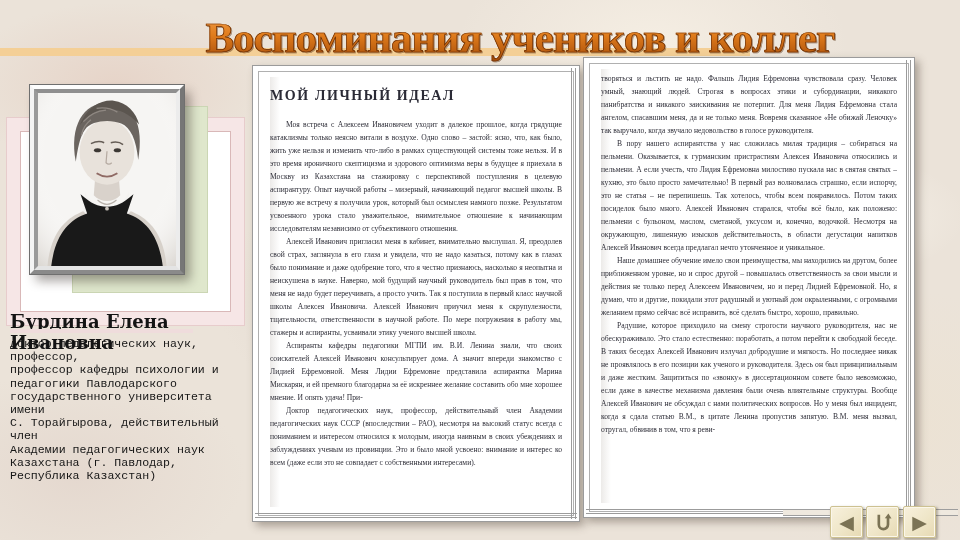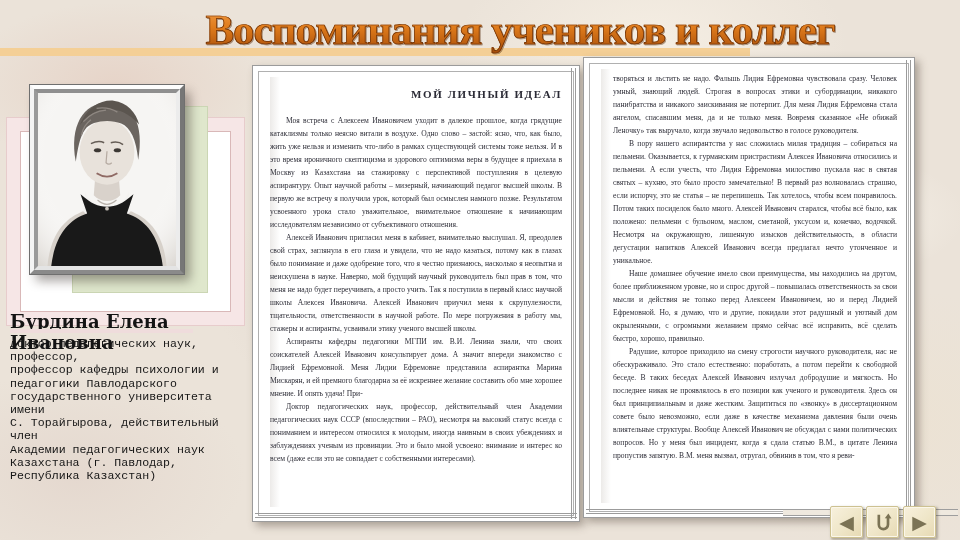--- a/index.html
+++ b/index.html
@@ -10,21 +10,21 @@
       radial-gradient(ellipse 220px 120px at 12% 16%, rgba(226,199,186,.55), transparent 70%),
       radial-gradient(ellipse 280px 150px at 68% 8%, rgba(246,239,228,.9), transparent 70%),
       radial-gradient(ellipse 260px 170px at 42% 55%, rgba(214,203,193,.5), transparent 72%),
       radial-gradient(ellipse 320px 190px at 92% 78%, rgba(236,226,210,.85), transparent 70%),
       radial-gradient(ellipse 240px 150px at 8% 88%, rgba(224,209,200,.6), transparent 70%),
       radial-gradient(ellipse 200px 90px at 85% 40%, rgba(250,246,238,.8), transparent 75%);
   }
   
   .title-bar{position:absolute;left:0;top:48;top:48px;width:750px;height:8px;
     background:var(--accent_bar,#f4cf96);}
-  h1.slide-title{position:absolute;left:80px;right:0;top:1px;margin:4px;text-align:center;
+  h1.slide-title{position:absolute;left:80px;right:0;top:1px;margin:12px;text-align:center;
     font-size:43px;font-weight:bold;letter-spacing:-1px;
     color:var(--title_orange,#c55f10);
     text-shadow:2px 2px 2px rgba(92,52,18,.35);font-family:Liberation Serif, serif;}
   @supports (-webkit-background-clip:text){
     h1.slide-title{
       background:linear-gradient(180deg,#f2a04c 0%,#e07c1c 45%,#a34a08 100%);
       -webkit-background-clip:text;background-clip:text;color:transparent;
       -webkit-text-stroke:.7px #6b2e04;
       text-shadow:none;
       filter:drop-shadow(1.6px 1.8px 0 rgba(90,50,20,.45));}
@@ -56,26 +56,26 @@
                4px 4px 8px rgba(92,78,66,.45);}
   .page .edge-r{position:absolute;top:2px;bottom:2px;right:3px;width:3px;
     border-left:1px solid #9b9b9b;border-right:1px solid #9b9b9b;}
   .page .edge-b{position:absolute;left:2px;right:2px;bottom:3px;height:3px;
     border-top:1px solid #9b9b9b;border-bottom:1px solid #9b9b9b;}
   .page-left{left:252px;top:65px;width:326px;height:455px;}
   .page-right{left:583px;top:57px;width:330px;height:459px;}
   .page .content{position:absolute;left:17px;right:17px;top:11px;bottom:14px;
     overflow:hidden;color:#2e2e38;
     background:linear-gradient(90deg,rgba(150,140,130,.18) 0,rgba(150,140,130,0) 10px);}
-  .memoir-title{margin:11px 0 14px 0;text-align:right;font-weight:bold;
-    font-size:11px;letter-spacing:1.6px;color:#2b2b36;}
+  .memoir-title{margin:11px 0 14px 0;text-align:left;font-weight:bold;
+    font-size:14px;letter-spacing:1.6px;color:#2b2b36;}
   .page p.par{margin:0;font-size:7.6px;line-height:13px;text-align:justify;
     text-indent:16px;}
   .page p.par.no-indent{text-indent:0;}
-  .page-right .content{padding-top:3px;padding-left:12px;}
+  .page-right .content{padding-top:3px;}
   
   .connector{position:absolute;left:783px;top:509px;width:175px;height:5px;
     background:#efe9df;border-top:1px solid #9e9e9e;border-bottom:1px solid #9e9e9e;}
   .nav-btn{position:absolute;top:506px;width:31px;height:30px;cursor:pointer;
     background:linear-gradient(135deg,#f8f1dd 0%,#efe6c8 55%,#e6d9b2 100%);
     border:1px solid #cdc191;border-radius:2px;
     box-shadow:inset 0 0 0 1px #fbf7ea, 1.5px 1.5px 2.5px rgba(70,60,40,.35);
     display:flex;align-items:center;justify-content:center;
     color:var(--button_glyph,#7b7355);font-size:19px;line-height:1;
     font-family:"DejaVu Sans",sans-serif;}

